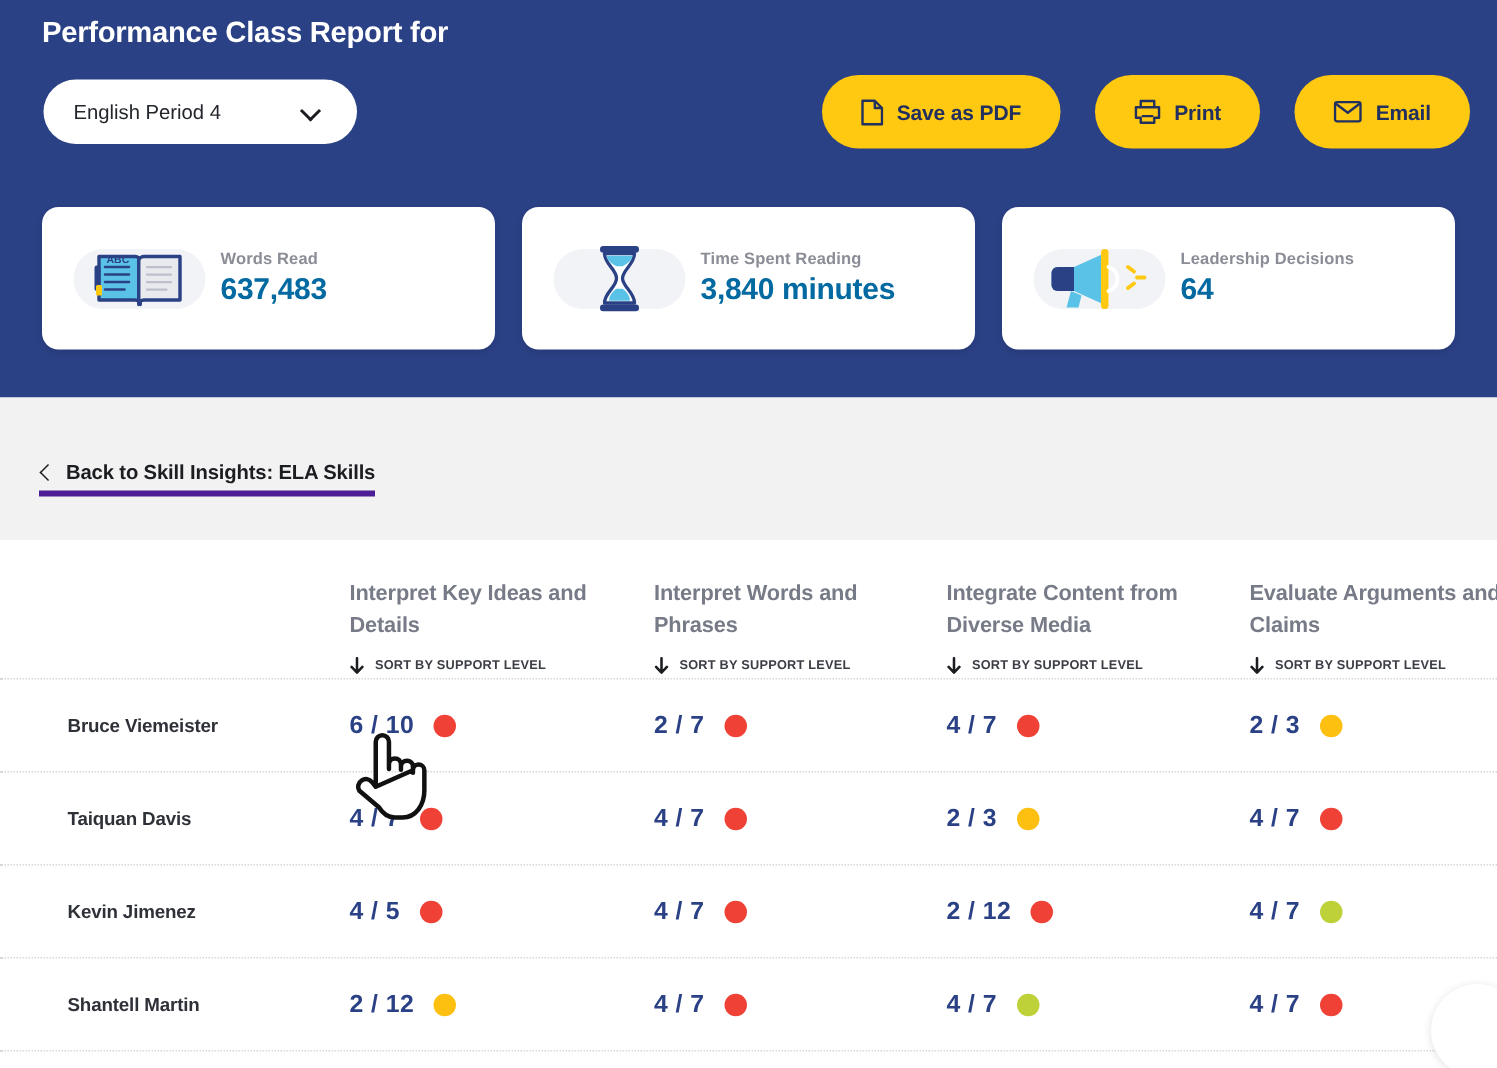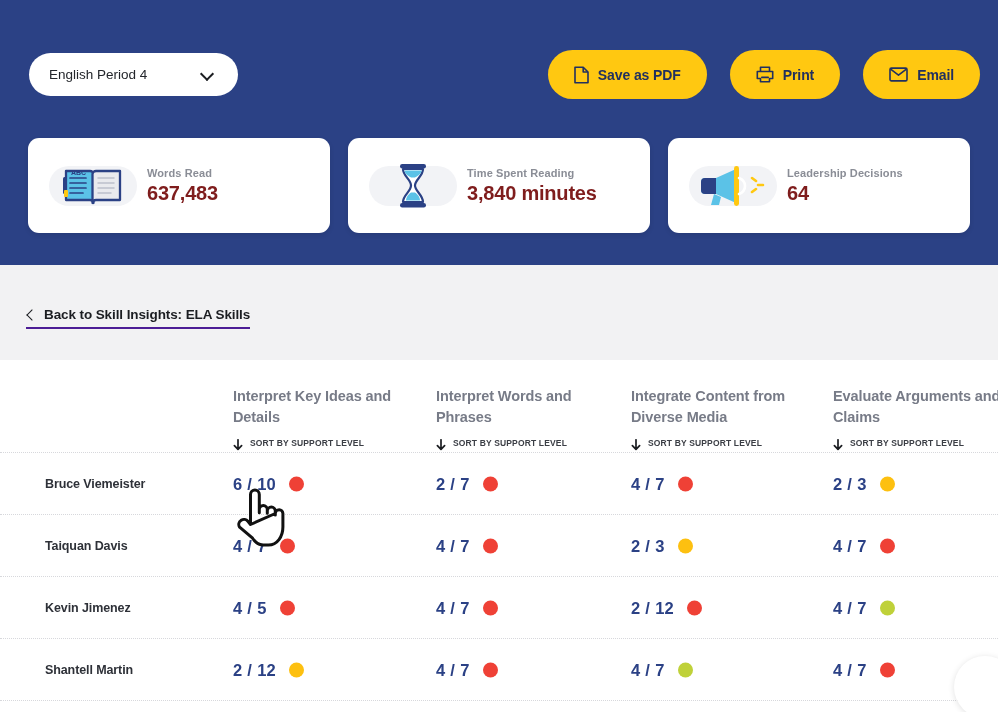--- a/index.html
+++ b/index.html
@@ -143,41 +143,41 @@
   .card-label {
     font-size: 11px;
     font-weight: bold;
     color: #8a8d96;
     letter-spacing: 0.1px;
     margin-bottom: 3px;
   }
   .card-value {
     font-size: 20px;
     font-weight: bold;
-    color: #7f1d1d;
+    color: #0369a1;
     letter-spacing: -0.2px;
   }
 
   
   .gray-band {
     position: absolute;
     top: 265px; left: 0;
     width: 998px;
     height: 95px;
     background: #f2f2f3;
   }
   .back-link {
     position: absolute;
     left: 26px;
     top: 307px;
     display: flex;
     align-items: center;
     gap: 9px;
     padding-bottom: 5px;
-    border-bottom: 2px solid #4c1d95;
+    border-bottom: 4px solid #4c1d95;
     cursor: pointer;
   }
   .back-chevron {
     width: 9px; height: 10px;
     position: relative;
     flex: 0 0 auto;
   }
   .back-chevron::before {
     content: "";
     position: absolute;
@@ -312,20 +312,21 @@
     z-index: 40;
   }
 </style>
 </head>
 <body>
 
 <div id="app">
 
   <div class="header">
 
+    <div class="header-title">Performance Class Report for</div>
 
     <div class="class-select">
       <span class="class-select-label">English Period 4</span>
       <span class="chevron-down"></span>
     </div>
 
     <div class="actions">
 
       <button class="btn">
         <span>

